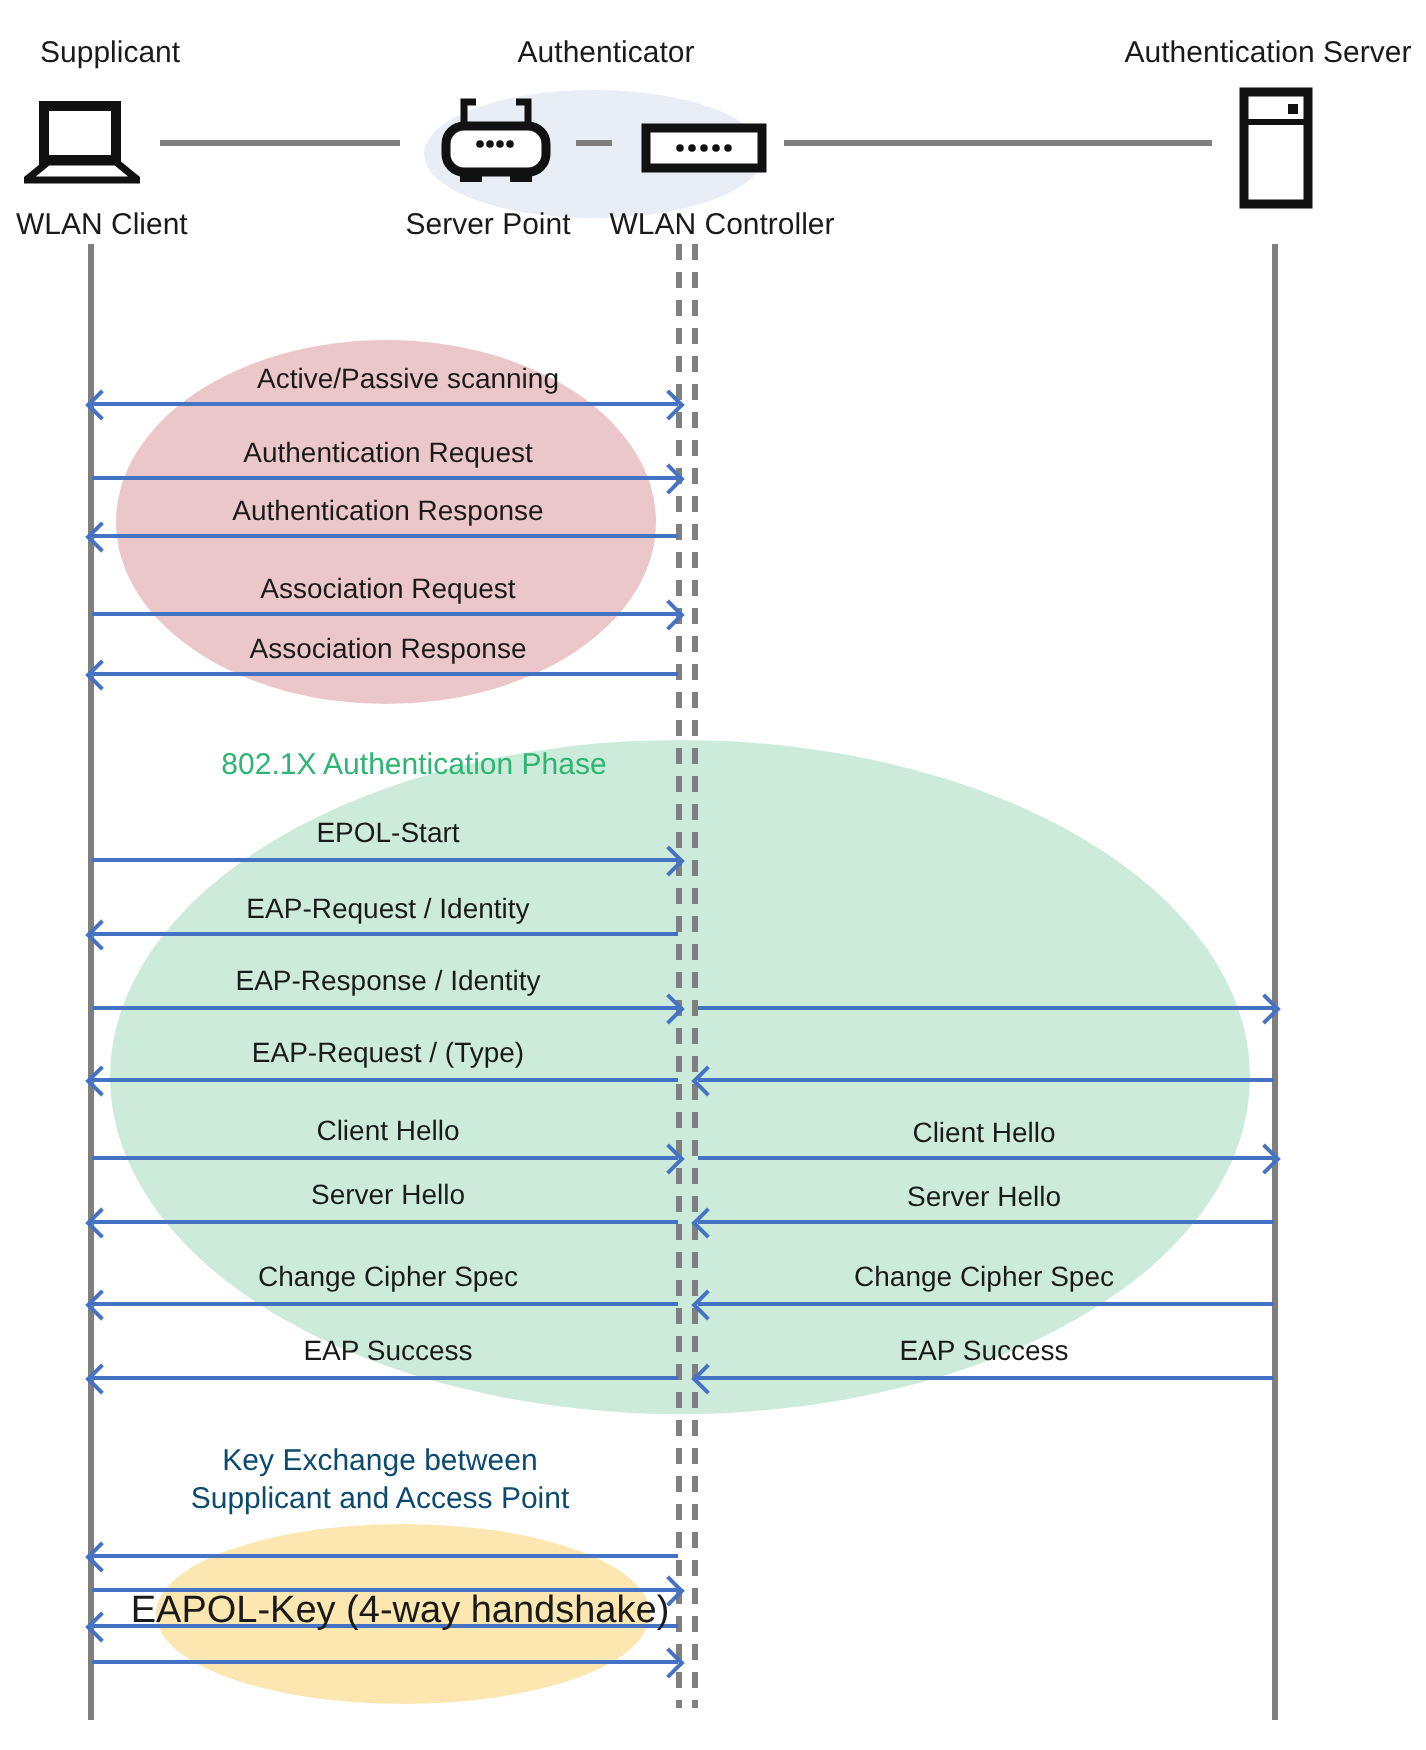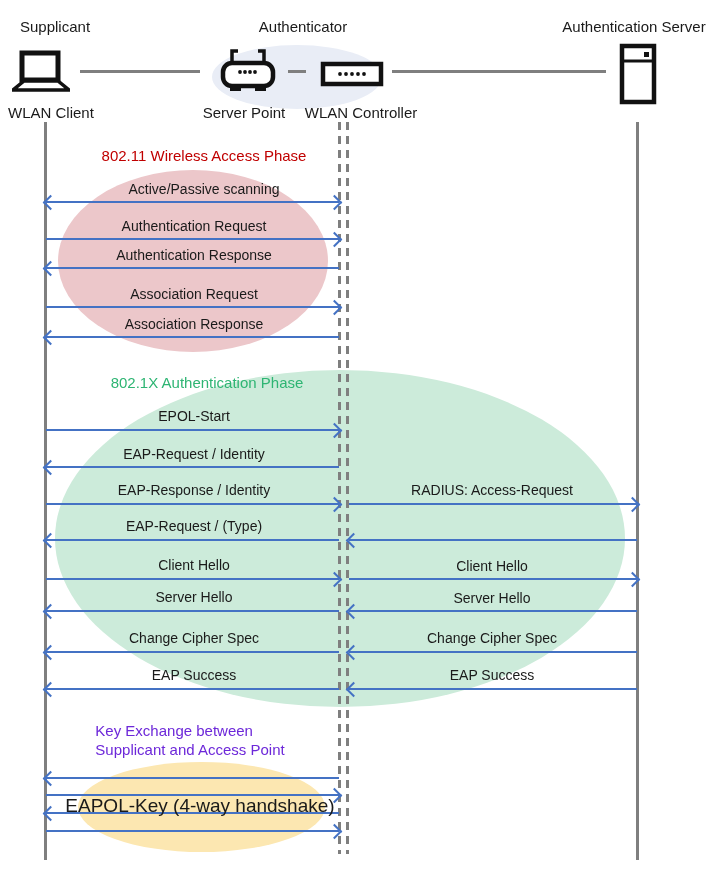--- a/index.html
+++ b/index.html
@@ -18,21 +18,21 @@
   .life{position:absolute;top:122px;height:738px;width:3px;background:#7F7F7F;z-index:1;}
   .life.dashed{background:repeating-linear-gradient(to bottom,#7F7F7F 0 8px,transparent 8px 14px);height:732px;}
   
   .pellipse{position:absolute;border-radius:50%;z-index:0;}
   .p1{left:58px;top:170px;width:270px;height:182px;background:#ECC7CA;}
   .p2{left:55px;top:370px;width:570px;height:337px;background:#CCEBDA;}
   .p3{left:78px;top:762px;width:247px;height:90px;background:#FCE7B1;}
   .ptitle{position:absolute;transform:translateX(-50%);font-size:15px;white-space:nowrap;z-index:2;}
   .pt1{color:#C00000;}
   .pt2{color:#2EB573;}
-  .pt3{color:#6d28d9;text-align:left;line-height:19px;}
+  .pt3{color:#0c4a6e;text-align:center;line-height:19px;}
   
   .arrow{position:absolute;height:2px;background:#4472C4;z-index:2;}
   .lmsg{left:46px;width:293px;}
   .rmsg{left:349px;width:288px;}
   .hd{position:absolute;width:9px;height:9px;border-top:2.5px solid #4472C4;
     border-right:2.5px solid #4472C4;top:-4px;}
   .hr{right:-1px;transform:rotate(45deg);}
   .hl{left:-1px;transform:rotate(225deg);}
   .mlabel{position:absolute;transform:translateX(-50%);font-size:14px;
     white-space:nowrap;z-index:3;color:#1a1a1a;}
@@ -88,21 +88,20 @@
 
   <div class="life" style="left:44px"></div>
   <div class="life dashed" style="left:338px"></div>
   <div class="life dashed" style="left:346px"></div>
   <div class="life" style="left:636px"></div>
 
   <div class="pellipse p1"></div>
   <div class="pellipse p2"></div>
   <div class="pellipse p3"></div>
 
-  <div class="ptitle pt1" style="left:204px;top:147px">802.11 Wireless Access Phase</div>
   <div class="ptitle pt2" style="left:207px;top:374px">802.1X Authentication Phase</div>
   <div class="ptitle pt3" style="left:190px;top:721px">
     <div>Key Exchange between</div>
     <div>Supplicant and Access Point</div>
   </div>
 
   <div class="mlabel" style="left:204px;top:181px">Active/Passive scanning</div>
   <div class="arrow lmsg" style="top:201px">
       <span class="hd hl"></span>
       <span class="hd hr"></span>
@@ -175,21 +174,20 @@
       <span class="hd hr"></span>
     </div>
   <div class="mlabel big" style="left:200px;top:795px">EAPOL-Key (4-way handshake)</div>
   <div class="arrow lmsg" style="top:812px">
       <span class="hd hl"></span>
     </div>
   <div class="arrow lmsg" style="top:830px">
       <span class="hd hr"></span>
     </div>
 
-  <div class="mlabel" style="left:492px;top:482px">RADIUS: Access-Request</div>
   <div class="arrow rmsg" style="top:503px">
       <span class="hd hr"></span>
     </div>
 
   <div class="arrow rmsg" style="top:539px">
       <span class="hd hl"></span>
     </div>
 
   <div class="mlabel" style="left:492px;top:558px">Client Hello</div>
   <div class="arrow rmsg" style="top:578px">

